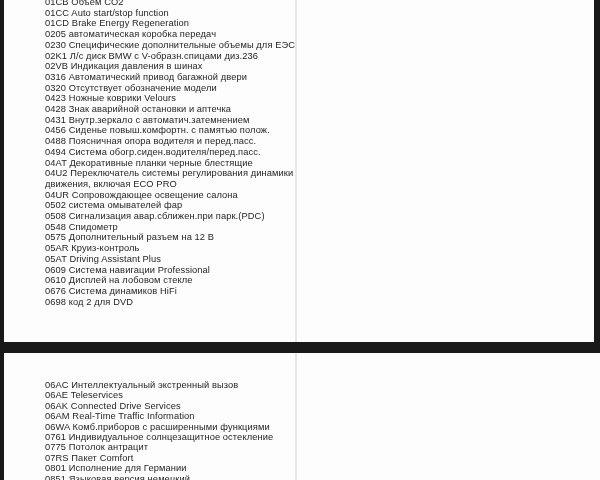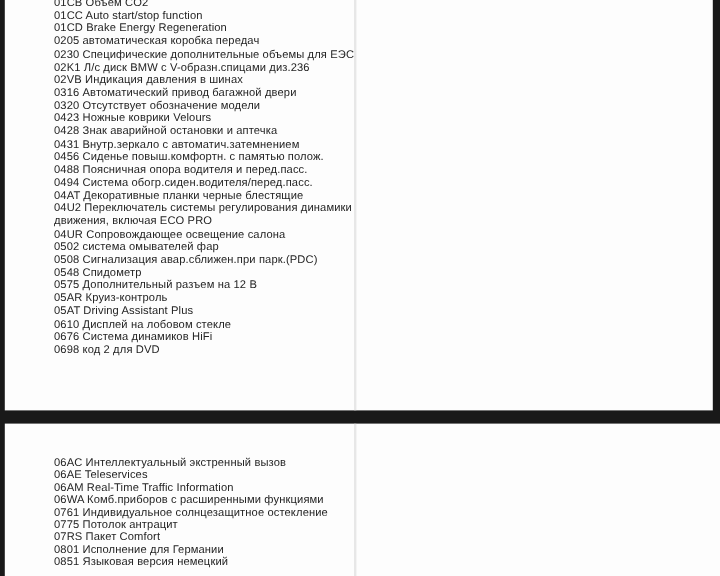--- a/index.html
+++ b/index.html
@@ -88,33 +88,35 @@
         <div class="equipment-line">04AT Декоративные планки черные блестящие</div>
         <div class="equipment-line">04U2 Переключатель системы регулирования динамики</div>
         <div class="equipment-line">движения, включая ECO PRO</div>
         <div class="equipment-line">04UR Сопровождающее освещение салона</div>
         <div class="equipment-line">0502 система омывателей фар</div>
         <div class="equipment-line">0508 Сигнализация авар.сближен.при парк.(PDC)</div>
         <div class="equipment-line">0548 Спидометр</div>
         <div class="equipment-line">0575 Дополнительный разъем на 12 В</div>
         <div class="equipment-line">05AR Круиз-контроль</div>
         <div class="equipment-line">05AT Driving Assistant Plus</div>
+        <div class="equipment-line">0609 Система навигации Professional</div>
         <div class="equipment-line">0610 Дисплей на лобовом стекле</div>
         <div class="equipment-line">0676 Система динамиков HiFi</div>
         <div class="equipment-line">0698 код 2 для DVD</div>
       </div>
   </section>
 
   <div class="middle-gap"></div>
 
   <section class="panel panel-bottom">
     <div class="column-divider"></div>
     <div class="lines">
         <div class="equipment-line">06AC Интеллектуальный экстренный вызов</div>
         <div class="equipment-line">06AE Teleservices</div>
+        <div class="equipment-line">06AK Connected Drive Services</div>
         <div class="equipment-line">06AM Real-Time Traffic Information</div>
         <div class="equipment-line">06WA Комб.приборов с расширенными функциями</div>
         <div class="equipment-line">0761 Индивидуальное солнцезащитное остекление</div>
         <div class="equipment-line">0775 Потолок антрацит</div>
         <div class="equipment-line">07RS Пакет Comfort</div>
         <div class="equipment-line">0801 Исполнение для Германии</div>
         <div class="equipment-line">0851 Языковая версия немецкий</div>
       </div>
   </section>
 

